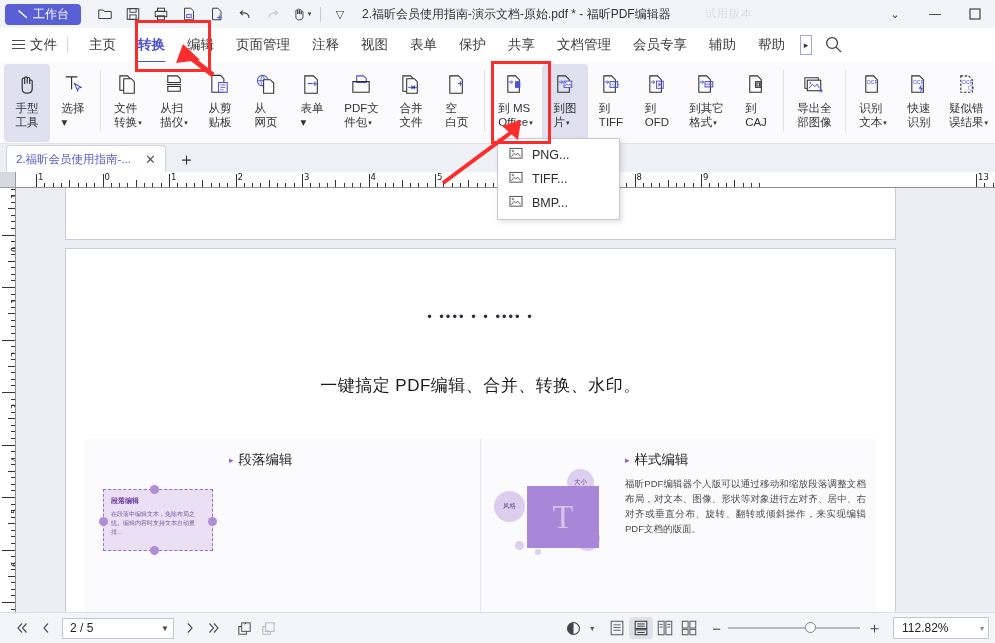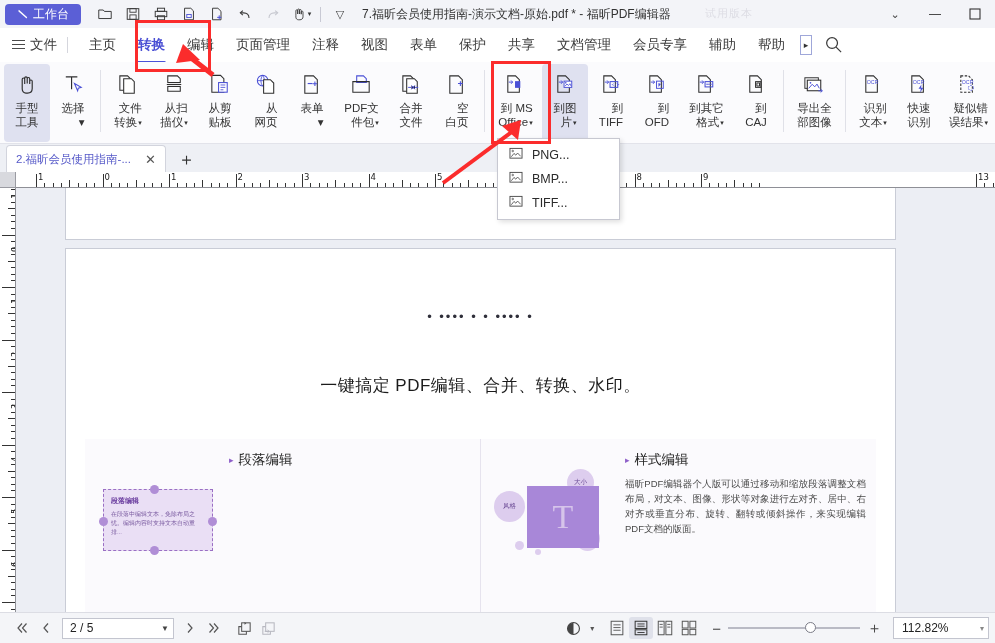--- a/index.html
+++ b/index.html
@@ -81,21 +81,21 @@
   .rib-item {
     width: 46px; min-height:78px; margin-top:2px;
     display:flex; flex-direction:column; align-items:center;
     padding-top:4px; cursor:pointer; border-radius:4px;
     position: relative;
   }
   .rib-item.wide { width: 53px; }
   .rib-item.sel { background:#dfe1f0; }
   .rib-icon { height:32px; display:flex; align-items:center; justify-content:center; }
   .rib-label {
-    font-size:11.5px; color:#333; line-height:13.5px; text-align:right;
+    font-size:11.5px; color:#333; line-height:13.5px; text-align:left;
     margin-top:2px; white-space:nowrap;
   }
   .rib-label .ln { display:block; }
   .caret { font-size:7px; vertical-align:middle; margin-left:1px; }
   .rib-sep { width:1px; height:62px; background:#e0e1e8; margin:8px 4px 0 4px; }
 
   
   .dropdown {
     position:absolute; left:497px; top:138px; width:123px;
     background:#fff; border:1px solid #c7c8d1;
@@ -298,21 +298,21 @@
             <path d="M5.5 11V5.3a1 1 0 0 1 2 0V9V4.4a1 1 0 0 1 2 0V9V5a1 1 0 0 1 2 0v4.2V6.8a1 1 0 0 1 2 0v5.4c0 2-1.4 3.3-3.4 3.3H8.4c-1.7 0-2.9-1.3-2.9-2.9z" fill="none" stroke="#3a3a3a" stroke-width="1"></path>
           </svg>
         <span style="font-size:7px;color:#333;margin-left:1px;">▾</span>
       </div>
       <div class="qat-sep"></div>
       <div class="qat-btn">
         <span style="font-size:11px;color:#444;">▽</span>
       </div>
     </div>
 
-    <div class="title-text">7.福昕会员使用指南-演示文档-原始.pdf * - 福昕PDF编辑器</div>
+    <div class="title-text">2.福昕会员使用指南-演示文档-原始.pdf * - 福昕PDF编辑器</div>
     <div class="title-ghost">试用版本</div>
 
     <div class="win-ctrls">
       <div class="win-btn">
         <span style="font-size:11px;color:#444;">⌄</span>
       </div>
       <div class="win-btn">
         <span style="font-size:12px;color:#333;">—</span>
       </div>
       <div class="win-btn">
@@ -982,31 +982,31 @@
       <span>PNG...</span>
     </div>
     <div class="dd-item">
       <span>
         <svg width="14" height="13" viewBox="0 0 15 14">
             <rect x="1" y="1.5" width="13" height="10.5" fill="none" stroke="#4a4a4a" stroke-width="1"></rect>
             <path d="M2.5 10.5 5.3 6.9l2 1.9 1.9-2.3L12.5 10" fill="none" stroke="#4a4a4a" stroke-width=".9"></path>
             <circle cx="4" cy="4.3" r=".85" fill="none" stroke="#4a4a4a" stroke-width=".8"></circle>
           </svg>
       </span>
-      <span>BMP...</span>
+      <span>TIFF...</span>
     </div>
     <div class="dd-item">
       <span>
         <svg width="14" height="13" viewBox="0 0 15 14">
             <rect x="1" y="1.5" width="13" height="10.5" fill="none" stroke="#4a4a4a" stroke-width="1"></rect>
             <path d="M2.5 10.5 5.3 6.9l2 1.9 1.9-2.3L12.5 10" fill="none" stroke="#4a4a4a" stroke-width=".9"></path>
             <circle cx="4" cy="4.3" r=".85" fill="none" stroke="#4a4a4a" stroke-width=".8"></circle>
           </svg>
       </span>
-      <span>TIFF...</span>
+      <span>BMP...</span>
     </div>
   </div>
 
   <div class="anno anno-box" id="anno-box-1"></div>
   <div class="anno anno-box" id="anno-box-2"></div>
 
   <svg class="anno" style="left:0;top:0;width:995px;height:643px;">
 
     <g>
       <path d="M213 75 L186 54" stroke="#fb2c2c" stroke-width="5" fill="none"></path>

